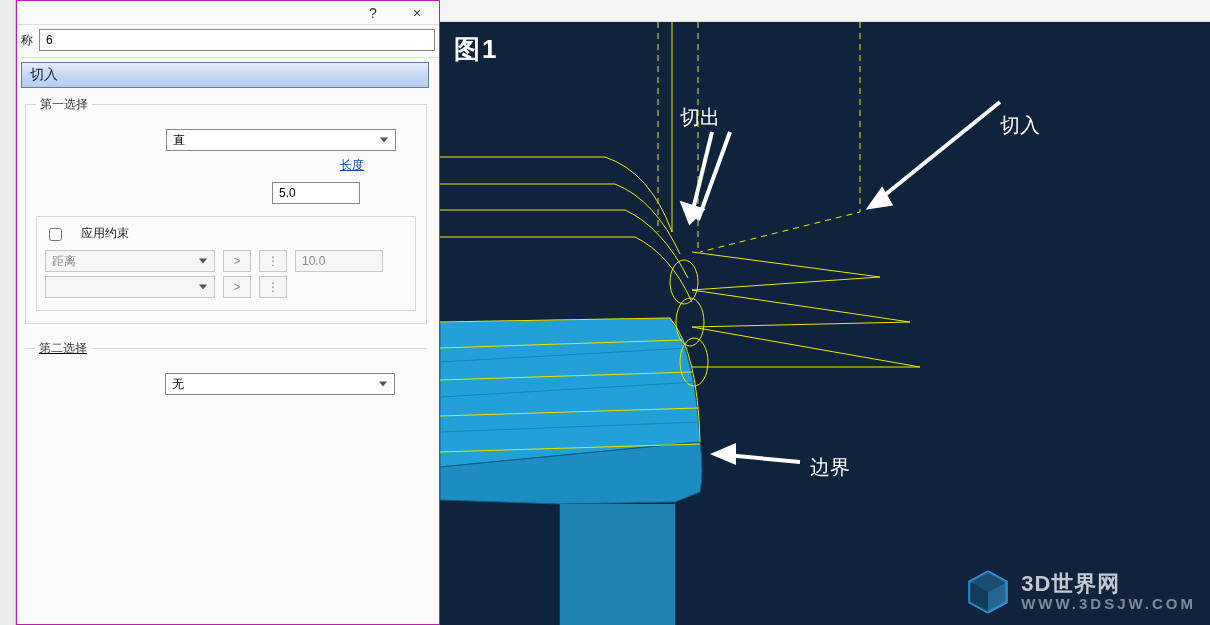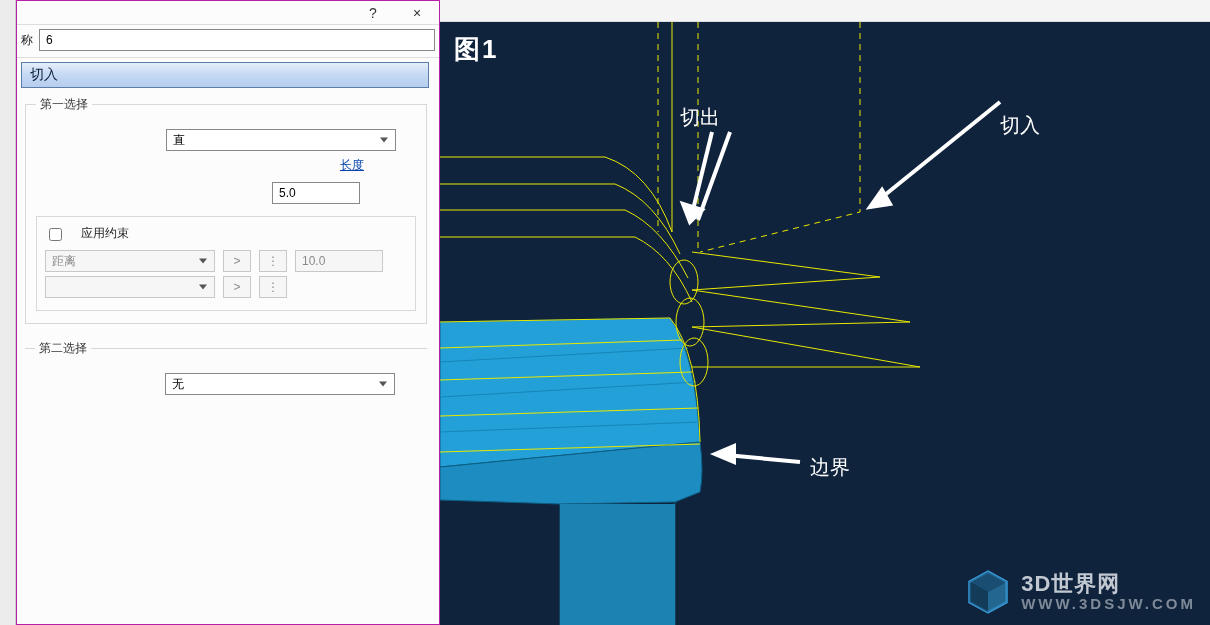--- a/index.html
+++ b/index.html
@@ -120,21 +120,21 @@
           <input type="text" class="txt small dim" readonly="" value="10.0" style="">
         </div>
         <div class="line">
           <span class="sel-wrap"><input class="sel dim" value="" readonly="" style=""></span>
           <div class="btn-square dim">&gt;</div>
           <div class="btn-square dim">⋮</div>
         </div>
       </div>
     </fieldset>
 
-    <fieldset class="grp" style="border-bottom:none;border-left:none;border-right:none;">
+    <fieldset class="grp" style="border-bottom:none;border-left:none;border-right:none;text-decoration:underline;">
       <legend>第二选择</legend>
       <div class="row indent">
         <span class="sel-wrap">
           <input class="sel" readonly="" value="无" style="">
         </span>
       </div>
     </fieldset>
   </div>
 </div>
 

